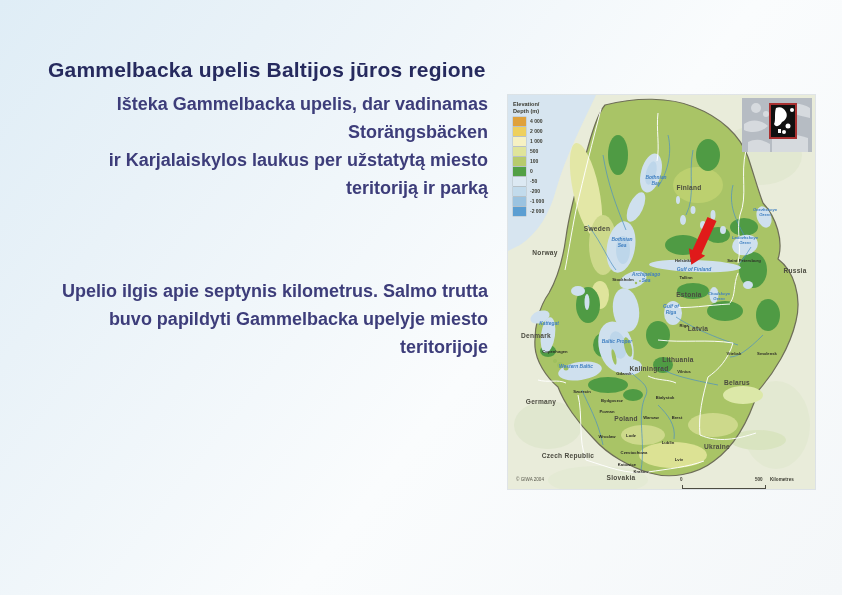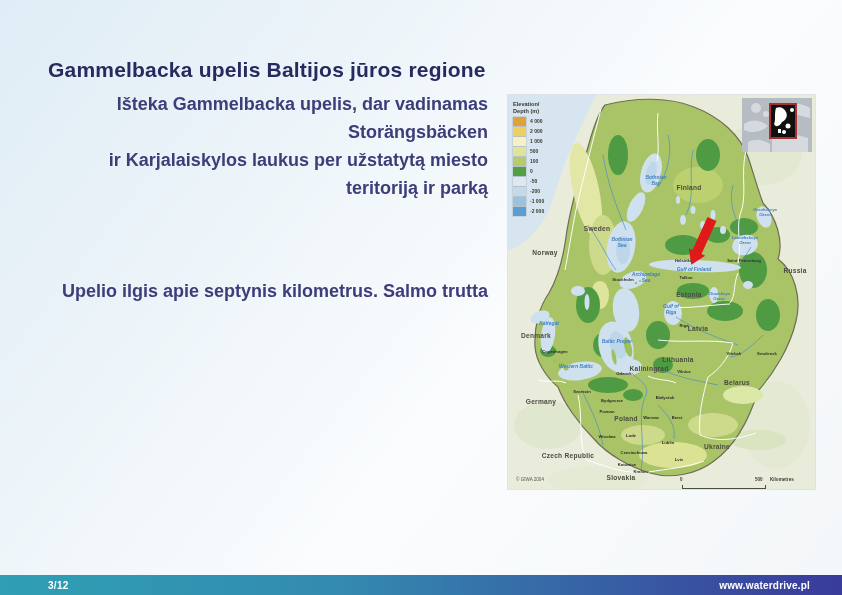--- a/index.html
+++ b/index.html
@@ -57,20 +57,21 @@
 
   <h1 class="title">Gammelbacka upelis Baltijos jūros regione</h1>
 
   <div class="para p1">
     <div>Išteka Gammelbacka upelis, dar vadinamas Storängsbäcken</div>
     <div>ir Karjalaiskylos laukus per užstatytą miesto teritoriją ir parką</div>
   </div>
 
   <div class="para p2">
     <div>Upelio ilgis apie septynis kilometrus. Salmo trutta</div>
+    <div>buvo papildyti Gammelbacka upelyje miesto teritorijoje</div>
   </div>
 
   <div class="map">
 
     <svg class="base" viewBox="0 0 307 394">
 
       <rect width="307" height="394" fill="#e9ecda"></rect>
       <g>
         <ellipse cx="40" cy="330" rx="34" ry="24" fill="#e0e7cf"></ellipse>
         <ellipse cx="268" cy="330" rx="34" ry="44" fill="#e3e9d2"></ellipse>
@@ -322,18 +323,14 @@
         <span class="map-label city" style="left: 259px; top: 259px;">Smolensk</span>
       </div>
 
     <div class="credit">© GIWA 2004</div>
     <div class="scalebar-line"></div>
     <span class="scale-txt scale-0">0</span>
     <span class="scale-txt scale-500">500</span>
     <span class="scale-txt scale-unit">Kilometres</span>
   </div>
 
-  <div class="footer">
-    <span class="page-ind">3/12</span>
-    <span class="website">www.waterdrive.pl</span>
-  </div>
 
 </div>
 
 </body></html>

